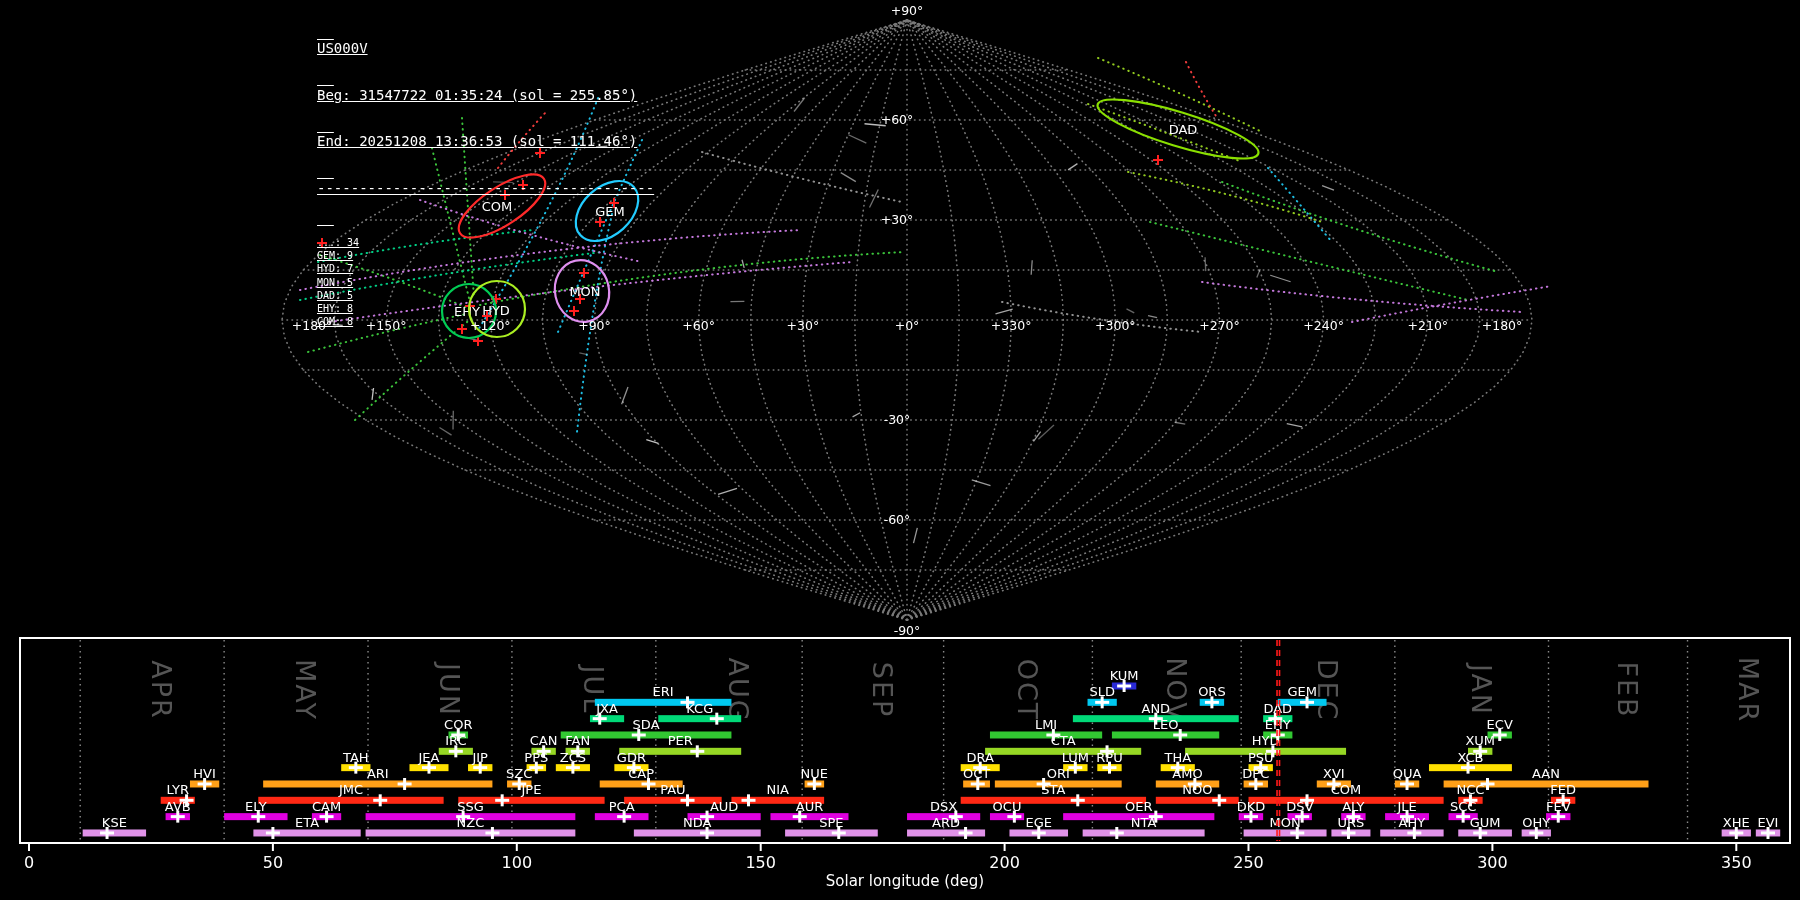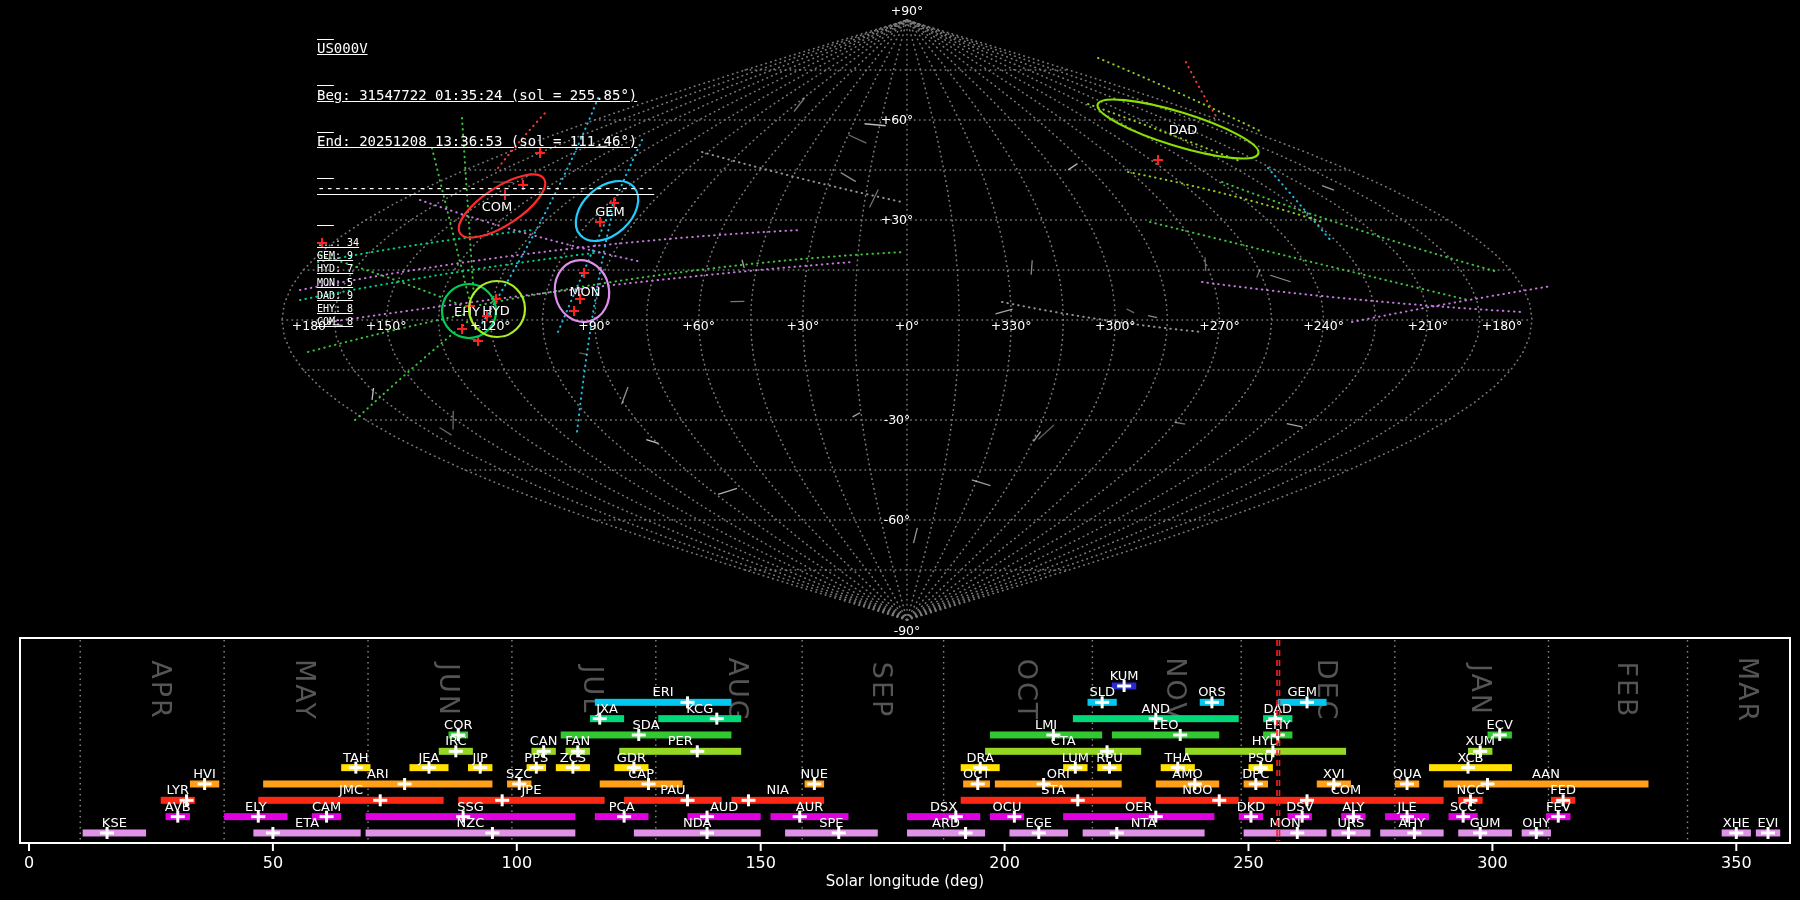--- a/index.html
+++ b/index.html
@@ -599,14 +599,14 @@
       <text x="1736.3" y="868" fill="#fff" font-size="16" text-anchor="middle">350</text>
       <text x="905" y="886" fill="#fff" font-size="15" text-anchor="middle">Solar longitude (deg)</text>
     </g>
   </svg>
 
 <div class="hdr">
   <div>US000V</div>
   <div>Beg: 31547722 01:35:24 (sol = 255.85°)</div>
   <div>End: 20251208 13:36:53 (sol = 111.46°)</div>
   <div>----------------------------------------</div>
-  <div id="shower-counts"><div>...: 34</div><div>GEM: 9</div><div>HYD: 7</div><div>MON: 5</div><div>DAD: 9</div><div>EHY: 8</div><div>COM: 8</div></div>
+  <div id="shower-counts"><div>...: 34</div><div>GEM: 9</div><div>HYD: 7</div><div>MON: 5</div><div>DAD: 5</div><div>EHY: 8</div><div>COM: 8</div></div>
 </div>
 
 </body></html>

